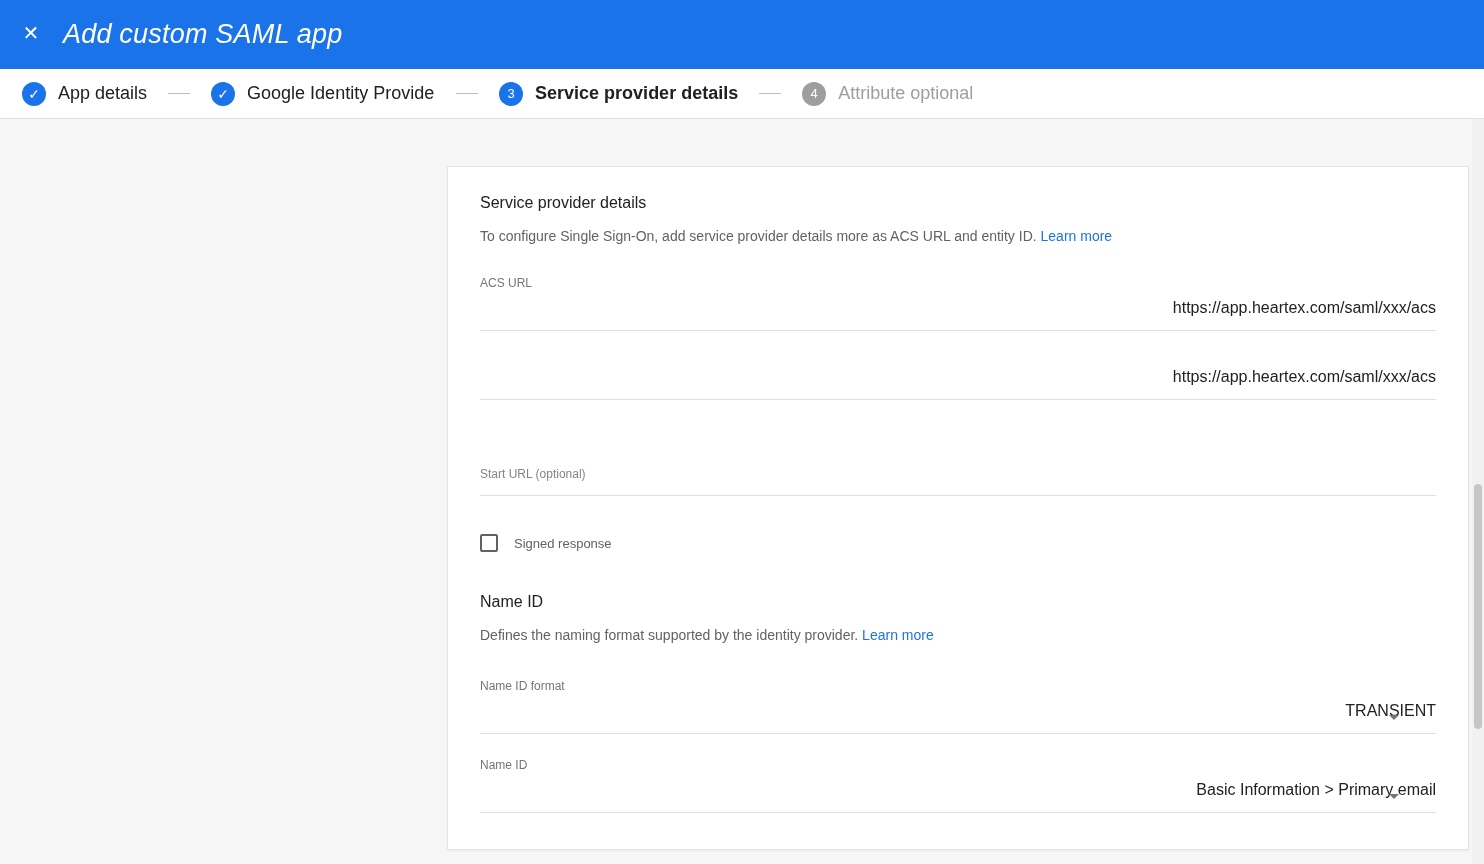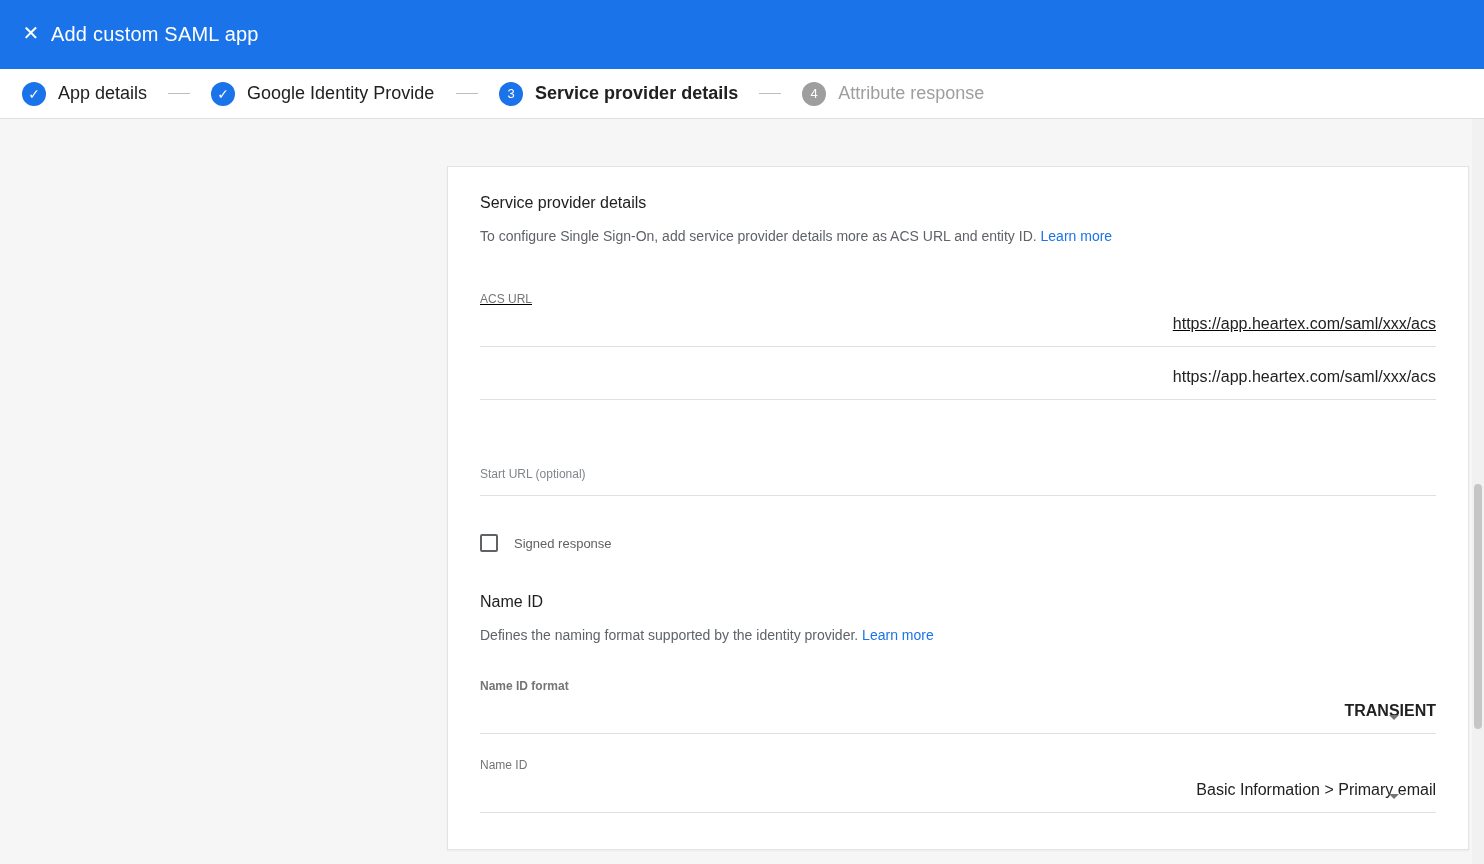--- a/index.html
+++ b/index.html
@@ -14,21 +14,21 @@
   
   .header {
     position:absolute; top:0; left:0; width:1484px; height:69px;
     background:#1a73e8; display:flex; align-items:center; z-index:5;
   }
   .close-btn {
     color:#ffffff; font-size:20px; line-height:20px; width:24px; height:24px;
     margin-left:19px; text-align:center; cursor:pointer; user-select:none;
   }
   .dlg-title {
-    color:#ffffff; font-size:20px; font-weight:500; margin-left:8px; letter-spacing:.2px;
+    color:#ffffff; font-size:27px; font-weight:500; margin-left:20px; letter-spacing:.2px;font-style:italic;
   }
 
   
   .stepper {
     position:absolute; top:69px; left:0; width:1484px; height:50px;
     background:#ffffff; border-bottom:1px solid #e0e0e0;
     display:flex; align-items:center; padding-left:22px; z-index:4;
   }
   .step { display:flex; align-items:center; cursor:pointer; }
   .step-circle {
@@ -58,27 +58,27 @@
   .link { color:#1a73e8; text-decoration:none; cursor:pointer;margin-top:36px; }
 
   .field { border-bottom:1px solid #e0e0e0; }
   .field-label { font-size:12px; color:#757575; }
   .field-value { font-size:16px; color:#212121; margin-top:9px; cursor:text;text-align:right; }
   .field.pad { padding-bottom:13px; }
   .placeholder { font-size:12px; color:#80868b; cursor:text; }
 
   .t-sec1   { top:27px; }
   .t-desc1  { top:61px; }
-  .t-acs    { top:125px;text-decoration:underline; }
+  .t-acs    { top:109px; }
   .t-entity { top:192px; }
   .t-start  { top:300px; padding-bottom:14px; }
   .t-check  { top:343px; display:flex; align-items:center;margin-top:24px; }
   .t-sec2   { top:426px; }
   .t-desc2  { top:460px; }
-  .t-nif    { top:512px;font-weight:bold; }
+  .t-nif    { top:512px; }
   .t-nid    { top:591px; }
 
   .checkbox {
     width:18px; height:18px; border:2px solid #5f6368; border-radius:2px;
     background:#ffffff; cursor:pointer; flex:none;
   }
   .check-label { margin-left:16px; font-size:13px; color:#616161; }
 
   .select-field { cursor:pointer; }
   .arrow {
@@ -122,21 +122,21 @@
     <div class="step-label">Google Identity Provider details</div>
   </div>
   <div class="sep"></div>
   <div class="step active">
     <div class="step-circle active">3</div>
     <div class="step-label">Service provider details</div>
   </div>
   <div class="sep"></div>
   <div class="step upcoming">
     <div class="step-circle upcoming">4</div>
-    <div class="step-label">Attribute response</div>
+    <div class="step-label">Attribute optional</div>
   </div>
 </div>
 
 <div class="card">
 
   <div class="abs t-sec1 sec-title">Service provider details</div>
 
   <div class="abs t-desc1 sec-desc">
     <span>To configure Single Sign-On, add service provider details more as ACS URL and entity ID.</span>
     <a class="link">Learn more</a>

